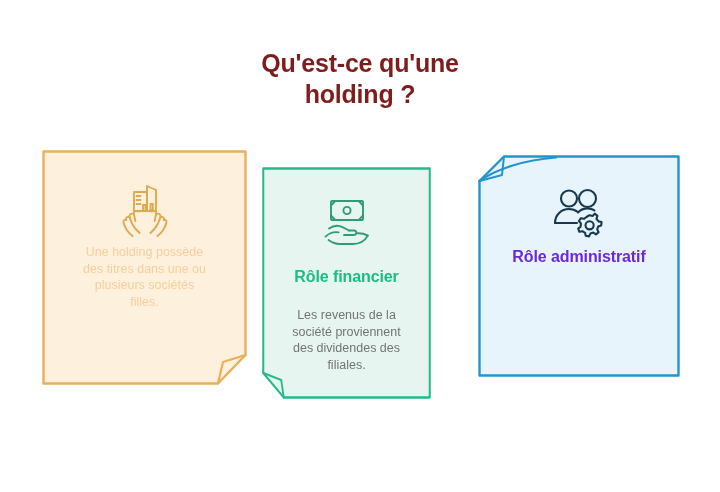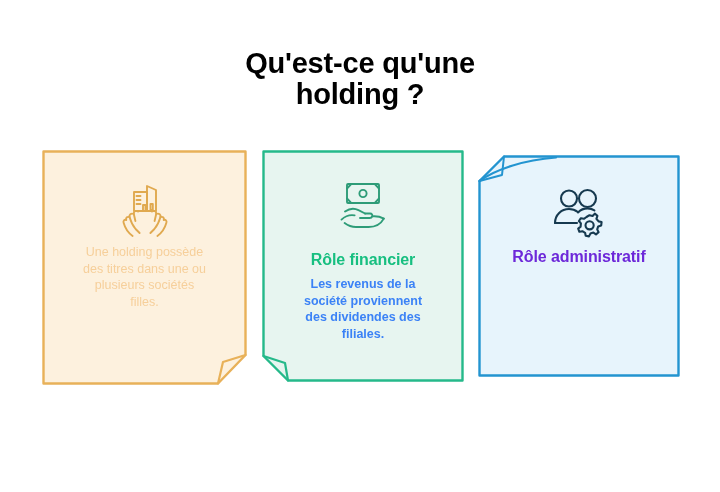--- a/index.html
+++ b/index.html
@@ -25,25 +25,25 @@
     background: #ffffff;
   }
 
   
   #page-title {
     position: absolute;
     left: 0;
     top: 48px;
     width: 720px;
     text-align: center;
-    font-size: 29px;
+    font-size: 25px;
     line-height: 31px;
     font-weight: bold;
     letter-spacing: -0.2px;
-    color: #000000;
+    color: #7f1d1d;
     white-space: pre-line;
   }
 
   
   .card {
     position: absolute;
     box-sizing: border-box;
     text-align: center;
   }
   .card-shape {
@@ -92,33 +92,32 @@
   #card-societe-mere .card-body {
     color: #f6cf9a;
     margin-top: 0;
     width: 175px;
   }
   #card-societe-mere .card-icon { margin-top: 28px; }
 
   
   #card-role-financier {
     left: 262px;
-    top: 150px;
-    width: 202px;
+    top: 167px;
+    width: 169px;
     height: 232px;
   }
   #card-role-financier .card-title {
     color: #17bf80;
     margin-top: 12px;
   }
   #card-role-financier .card-body {
-    color: #3b82f6;
-    margin-top: 6px;
+    color: #737373;
+    margin-top: 20px;
     width: 172px;
-    font-weight: bold;
   }
   #card-role-financier .card-icon { margin-top: 28px; }
 
   
   #card-role-administratif {
     left: 478px;
     top: 155px;
     width: 202px;
     height: 222px;
   }

